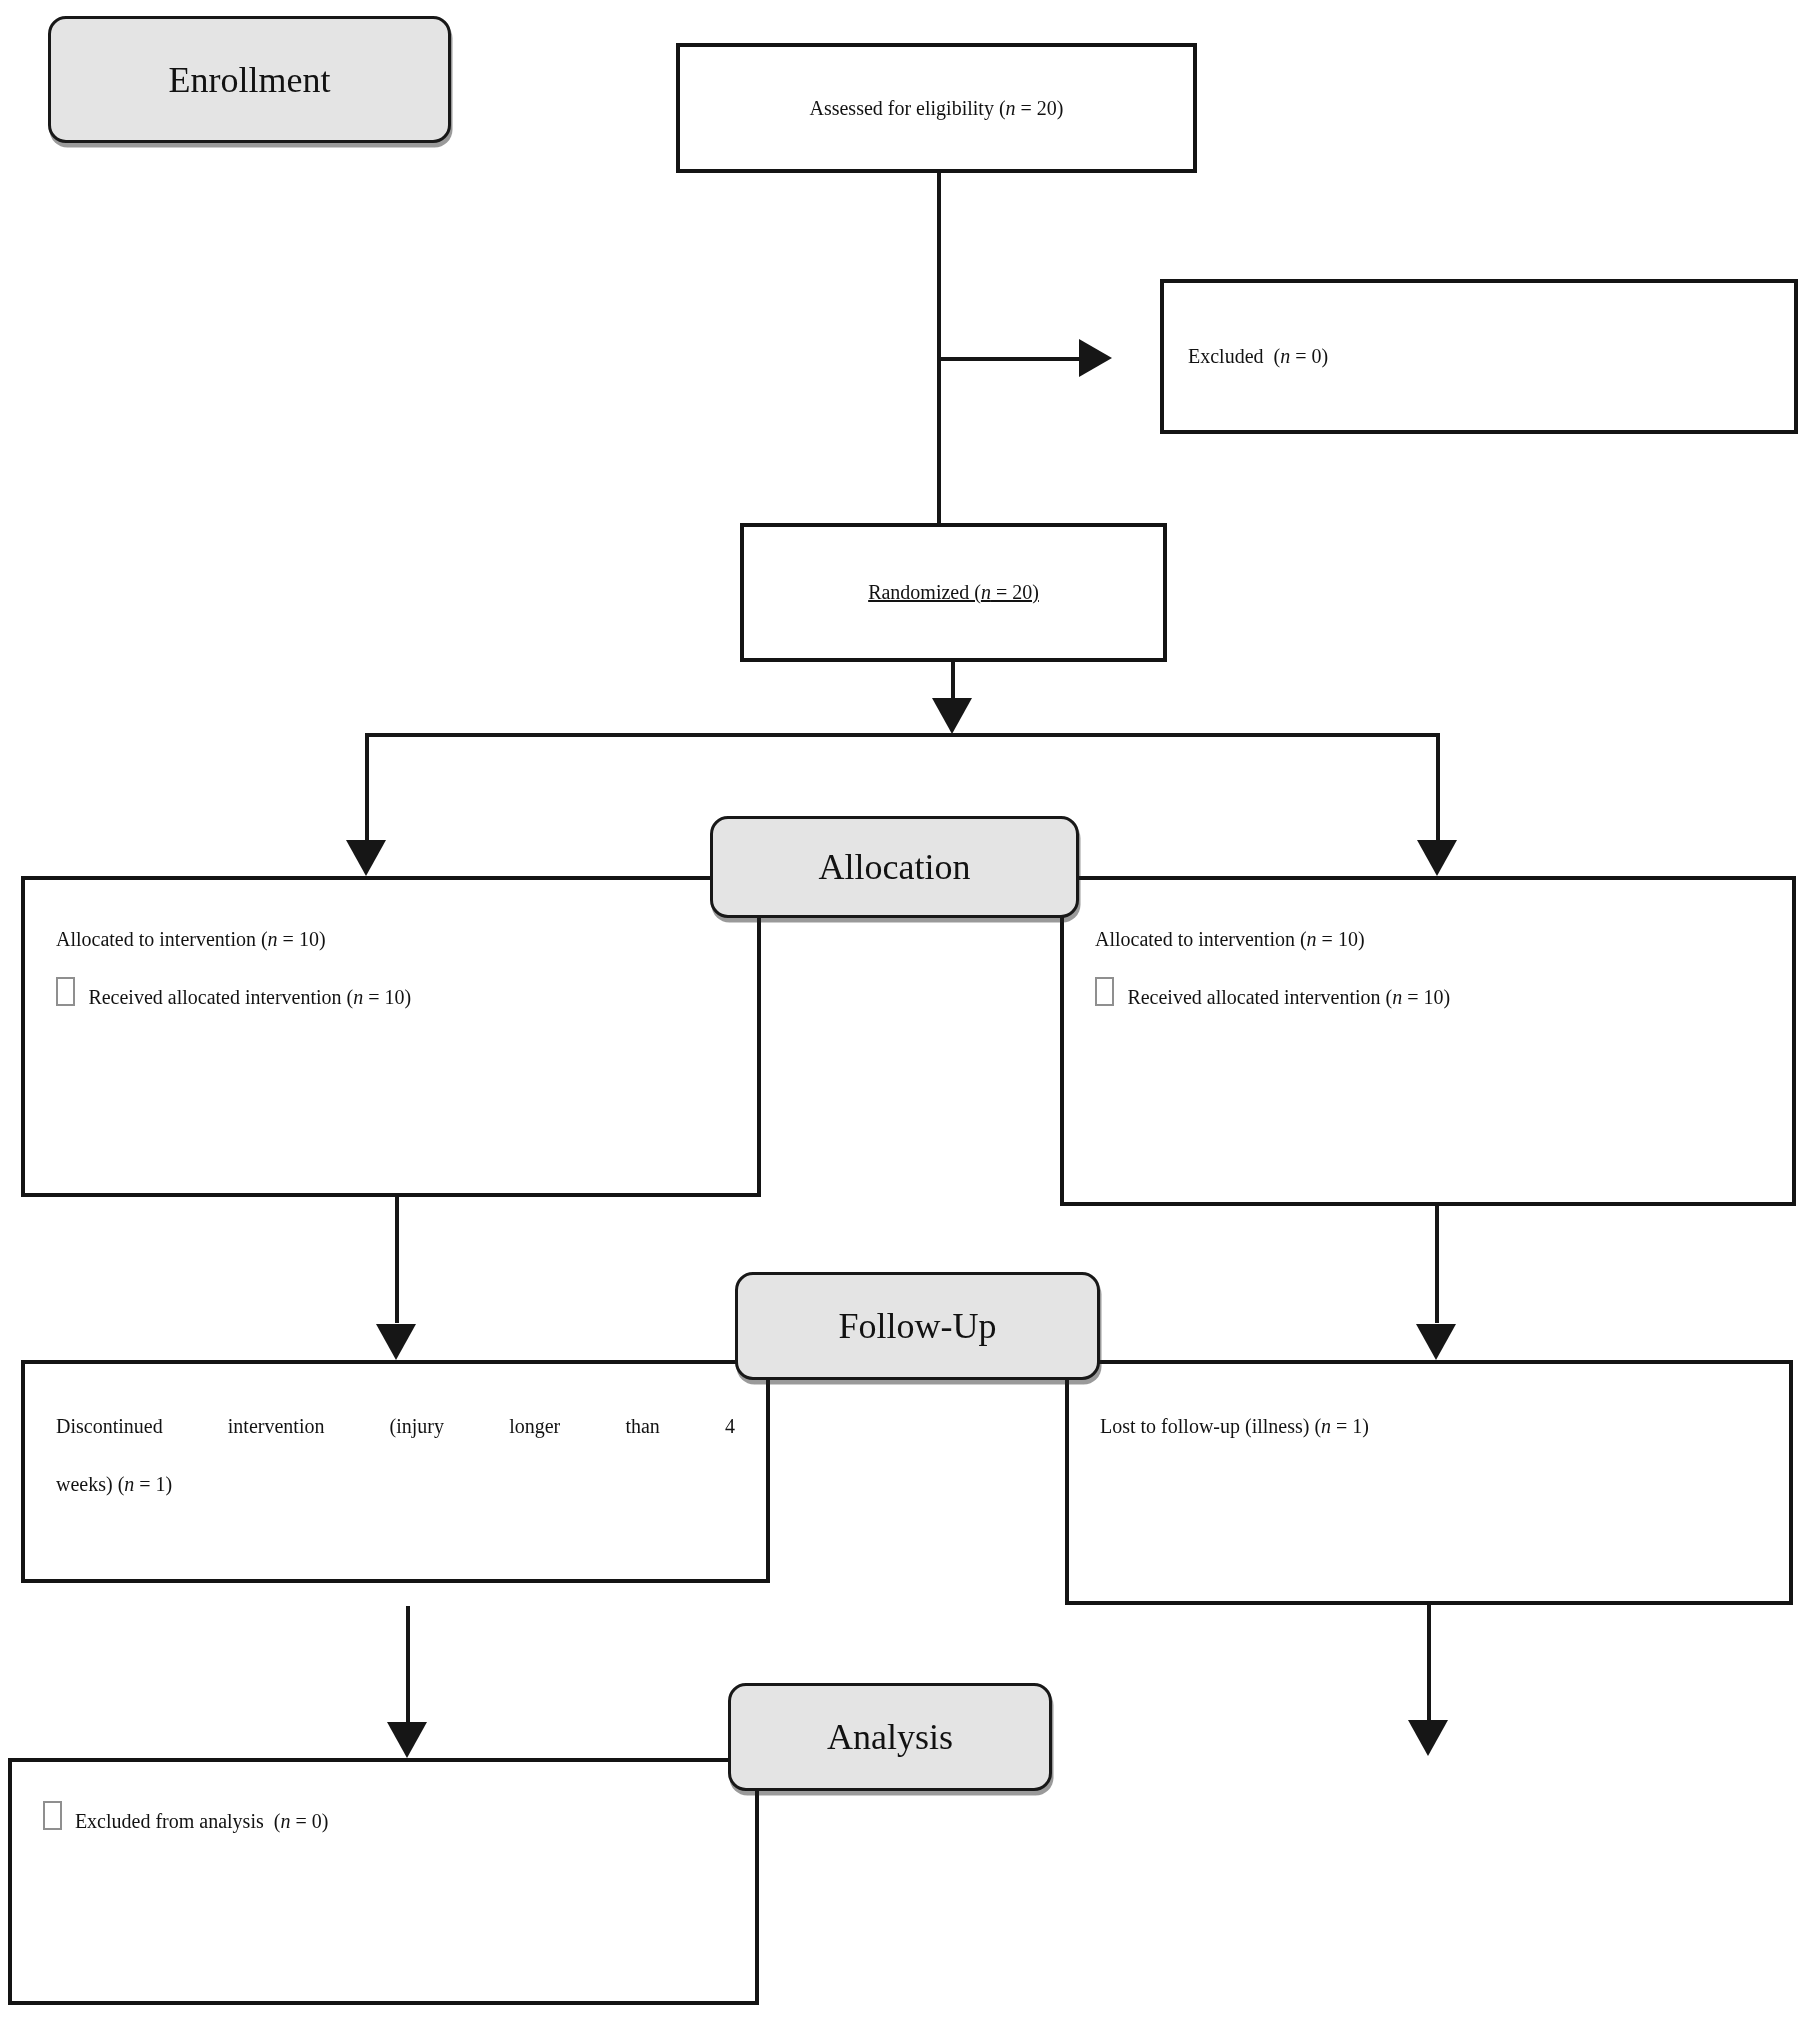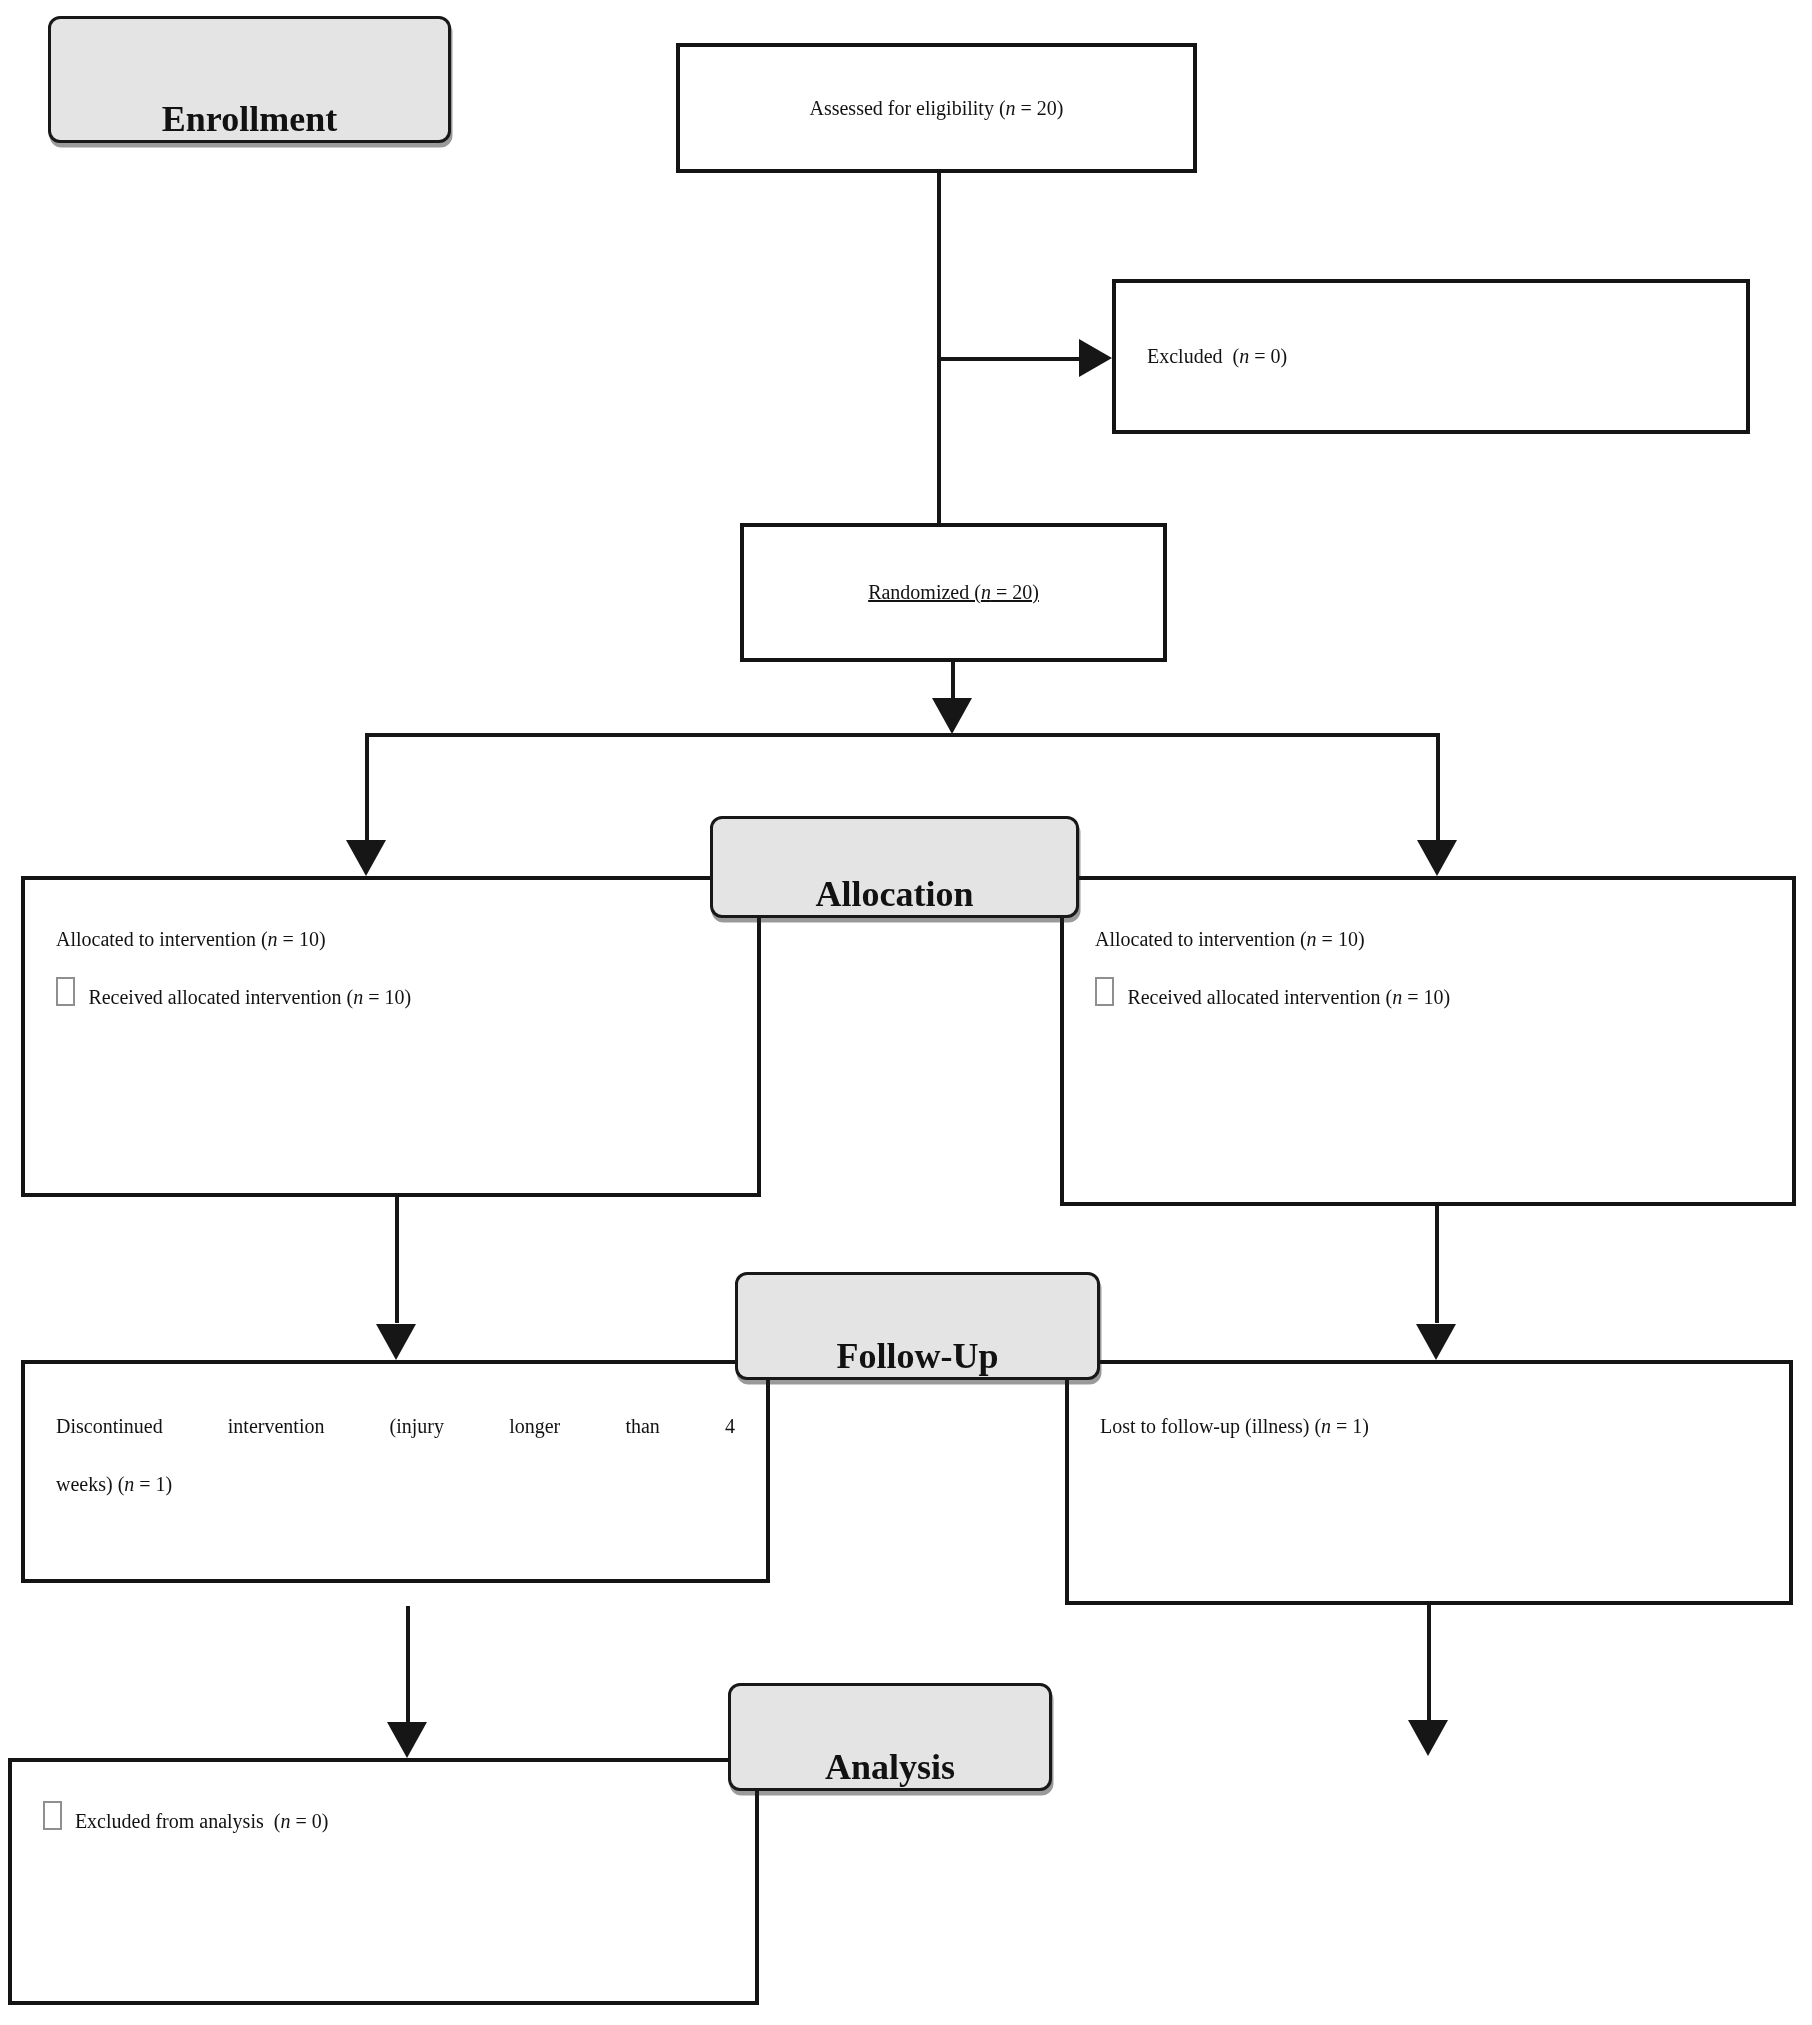--- a/index.html
+++ b/index.html
@@ -25,24 +25,24 @@
   .bline{line-height:40px;}
   .bline + .bline{margin-top:18px;}
   .pre,.post{white-space:pre-wrap;}
   .nvar{font-style:italic;}
   .justify{text-align:justify;text-align-last:justify;}
   
   .glabel{
     position:absolute;
     background:#e4e4e4;
     border:3.7px solid #181818;
-    border-radius:12px;
+    border-radius:18px;
     box-sizing:border-box;
-    display:flex;align-items:flex-end;justify-content:center;
-    font-size:36px;font-weight:bold;
+    display:flex;align-items:center;justify-content:center;
+    font-size:36px;font-weight:normal;
     z-index:5;
     box-shadow:1.5px 4.5px 0 rgba(30,30,30,0.45);
   }
   
   .line{position:absolute;background:#161616;z-index:1;}
   
   .arr{position:absolute;width:0;height:0;z-index:1;}
   .arr.down{border-left:20px solid transparent;border-right:20px solid transparent;border-top:36px solid #161616;}
   .arr.right{border-top:19.4px solid transparent;border-bottom:19.4px solid transparent;border-left:33px solid #161616;}
   
@@ -79,21 +79,21 @@
 
   <div class="line" style="left:406px;top:1606px;width:3.7px;height:116px;"></div>
   <div class="arr down" style="left:387px;top:1722px;"></div>
   <div class="line" style="left:1427px;top:1605px;width:3.7px;height:115px;"></div>
   <div class="arr down" style="left:1408px;top:1720px;"></div>
 
   <div class="fbox center-line" style="left:676px;top:43px;width:521px;height:130px;">
     <div><span class="pre">Assessed for eligibility (</span><span class="nvar">n</span><span class="post"> = 20)</span></div>
   </div>
 
-  <div class="fbox vcenter-left" style="left:1112px;top:279px;width:638px;height:155px;padding-left:31px;font-family:Liberation Serif, serif;">
+  <div class="fbox vcenter-left" style="left:1160px;top:279px;width:638px;height:155px;padding-left:24px;font-family:Liberation Serif, serif;">
     <div><span class="pre">Excluded  (</span><span class="nvar">n</span><span class="post"> = 0)</span></div>
   </div>
 
   <div class="fbox center-line" style="left:740px;top:523px;width:427px;height:139px;text-decoration:underline;">
     <div><span class="pre">Randomized (</span><span class="nvar">n</span><span class="post"> = 20)</span></div>
   </div>
 
   <div class="fbox" style="left:21px;top:876px;width:740px;height:321px;padding:39px 22.4px 0 31px;">
     <div class="bline"><span class="pre">Allocated to intervention (</span><span class="nvar">n</span><span class="post"> = 10)</span></div>
     <div class="bline"><span class="tofu"></span><span class="pre">Received allocated intervention (</span><span class="nvar">n</span><span class="post"> = 10)</span></div>

